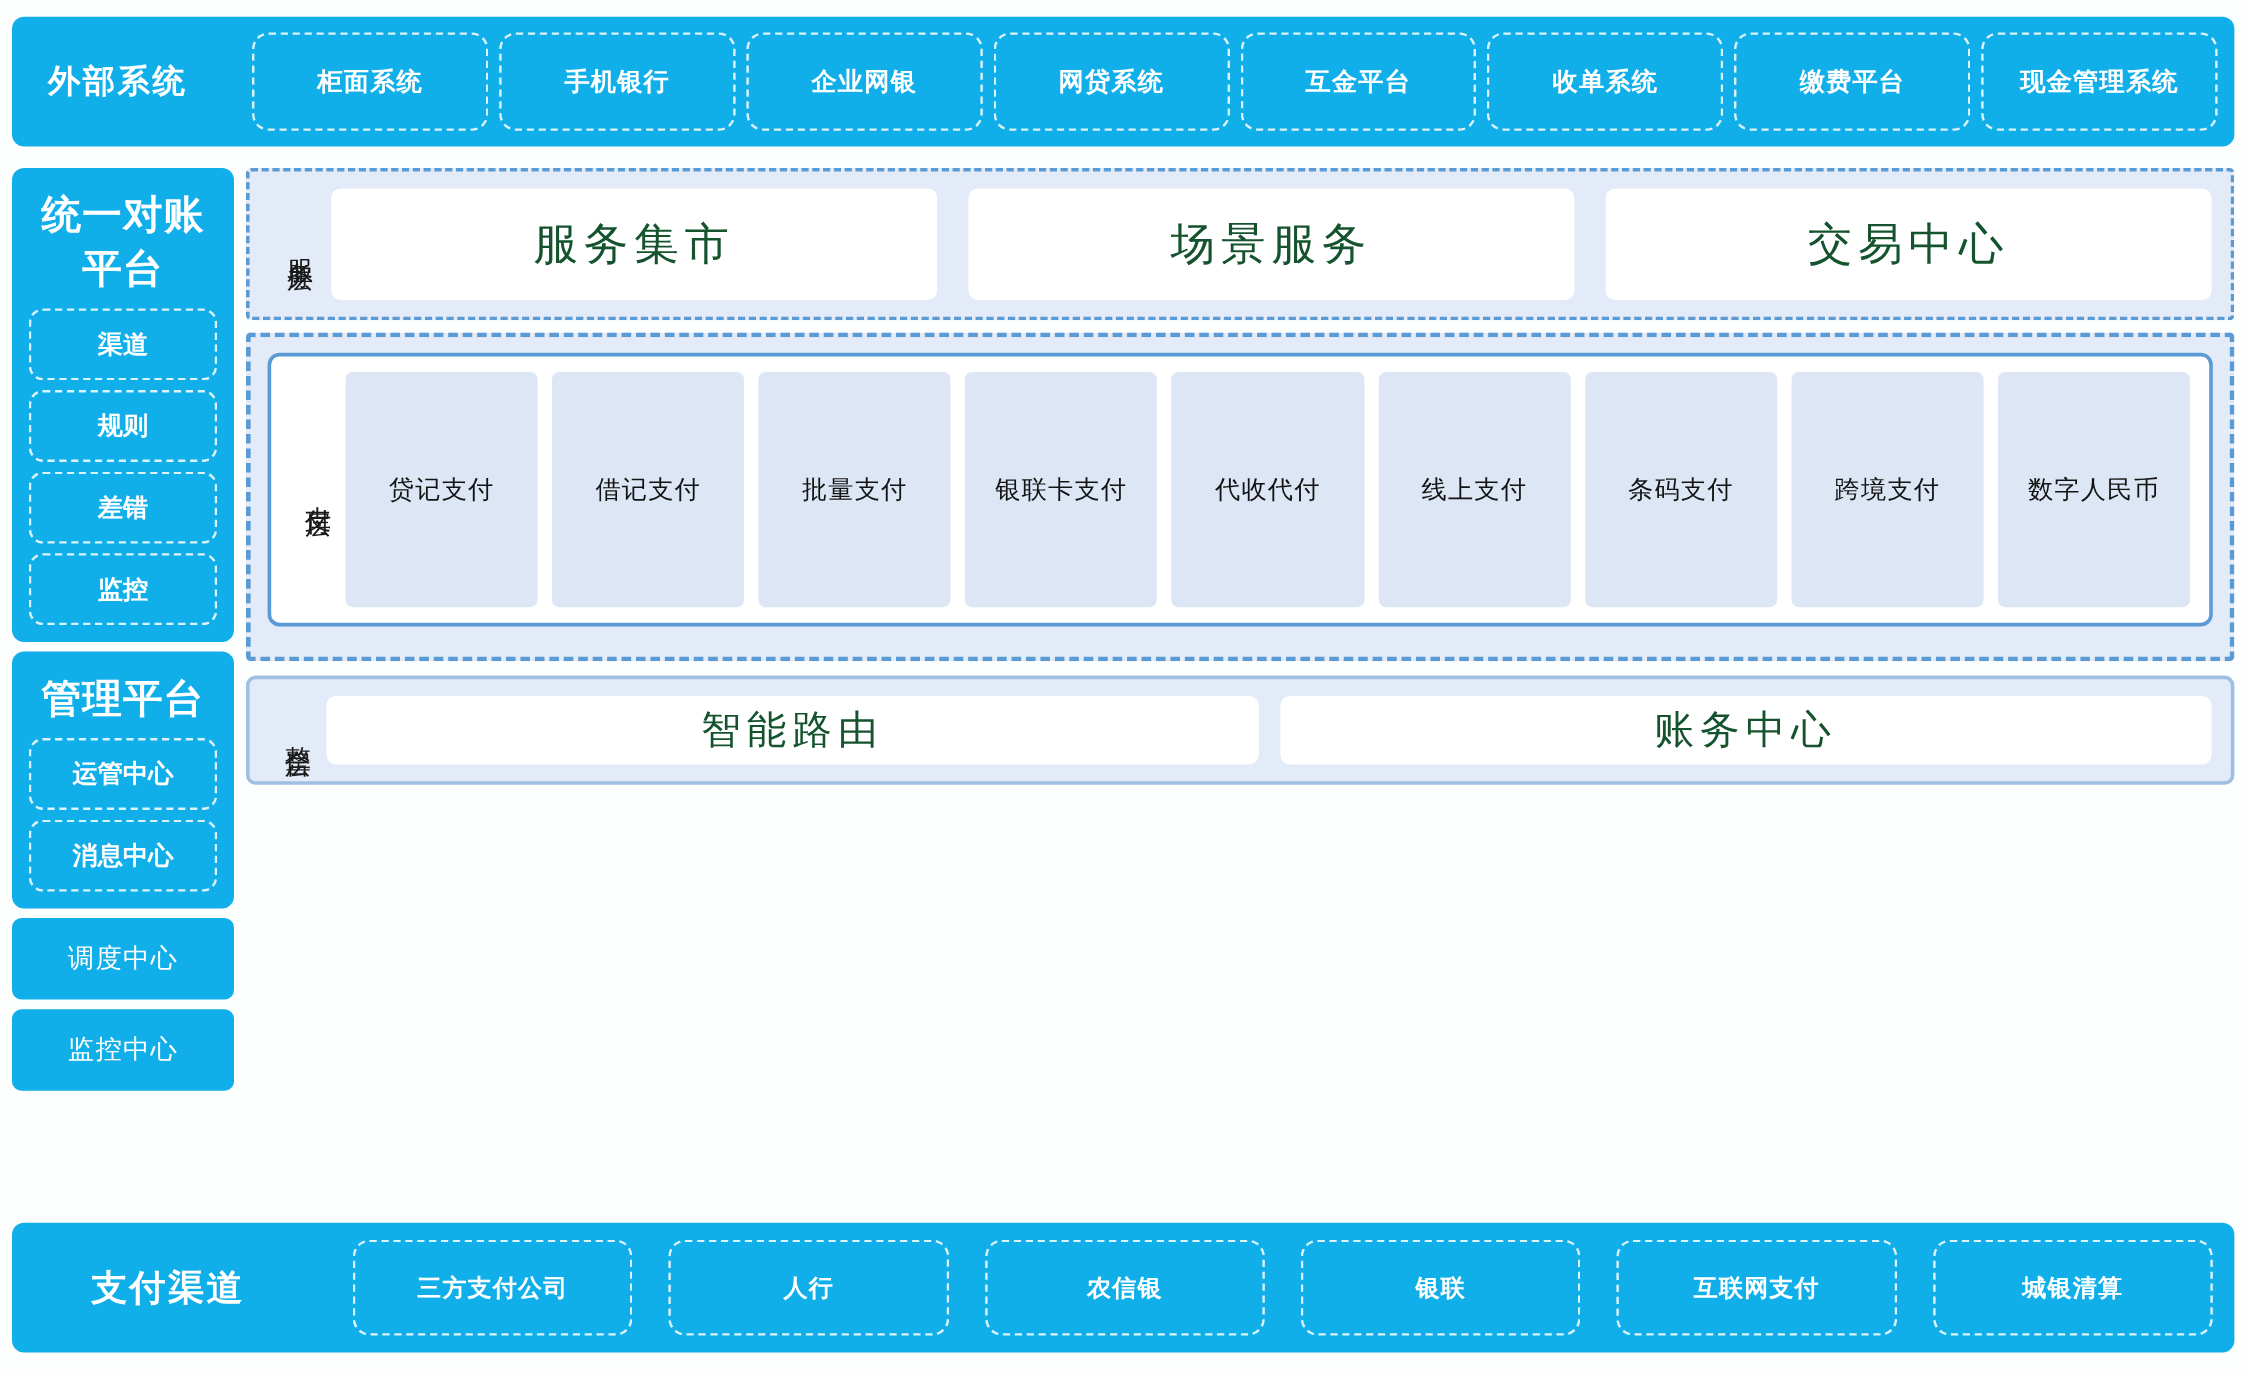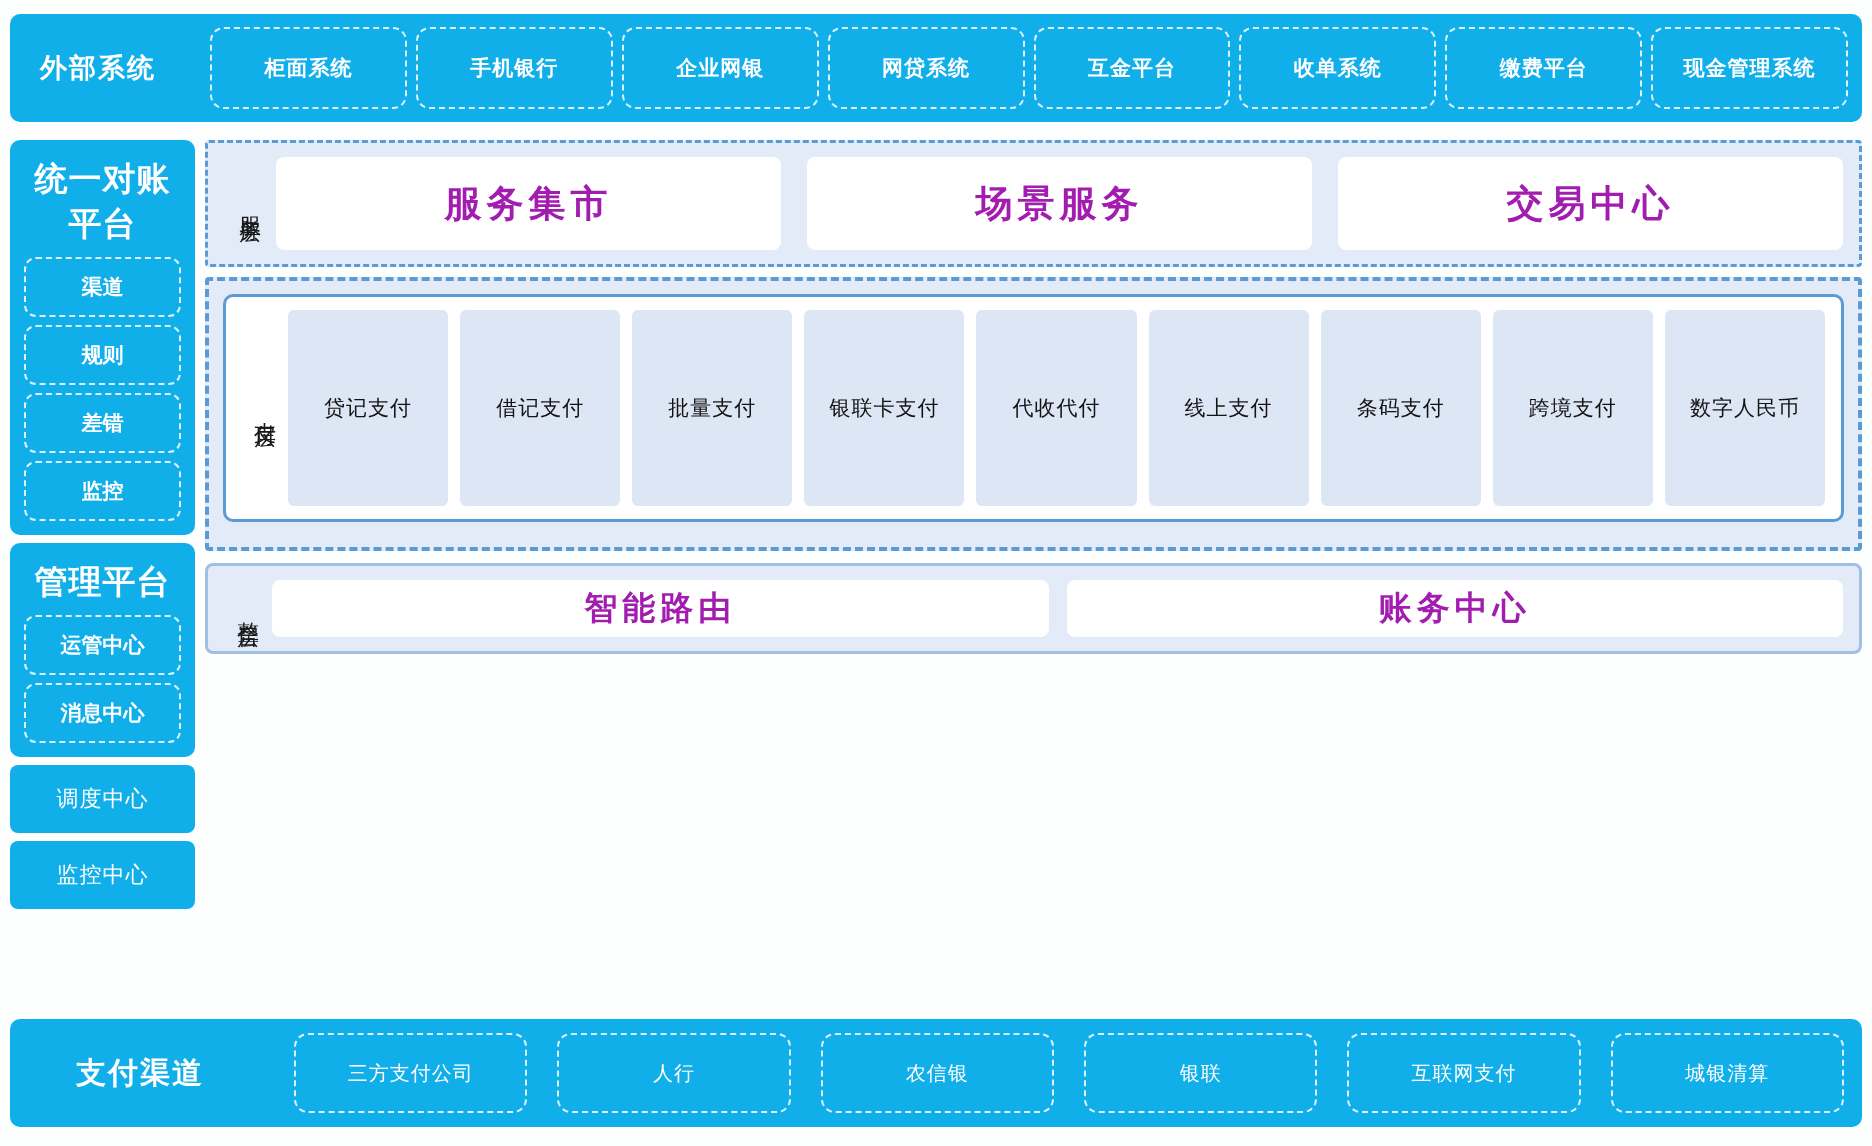--- a/index.html
+++ b/index.html
@@ -58,21 +58,21 @@
 
   
   #channel-bar {
     left: 10px; top: 1019px; width: 1852px; height: 108px;
     padding: 0 18px 0 0;
   }
   #channel-bar .bluebar-title { width: 260px; font-size: 30px; }
   #channel-chips {
     display: flex; flex: 1; gap: 30px; height: 80px; align-items: stretch;
   }
-  #channel-chips .dashchip { flex: 1; font-size: 20px; font-weight: 400; }
+  #channel-chips .dashchip { flex: 1; font-size: 20px; font-weight: 700; }
 
   
   #left-col {
     position: absolute;
     left: 10px; top: 140px; width: 185px;
   }
   .panel {
     background: #11AFEA;
     border-radius: 10px;
     padding: 10px 14px 14px 14px;
@@ -137,24 +137,23 @@
     flex: 0 0 auto;
   }
   #service-layer .vlabel { width: 52px; }
   #service-cards { display: flex; flex: 1; gap: 26px; }
   .big-white-card {
     flex: 1;
     background: #ffffff;
     border-radius: 8px;
     display: flex; align-items: center; justify-content: center;
     font-size: 37px;
-    color: #a21caf;
+    color: #14532d;
     letter-spacing: 5px;
     min-height: 93px;
-    font-weight: bold;
   }
 
   
   #pay-support {
     border: 4px dashed #5B9BD5;
     border-radius: 4px;
     background: #E2EBF7;
     padding: 13px 14px;
     margin-bottom: 12px;
   }

